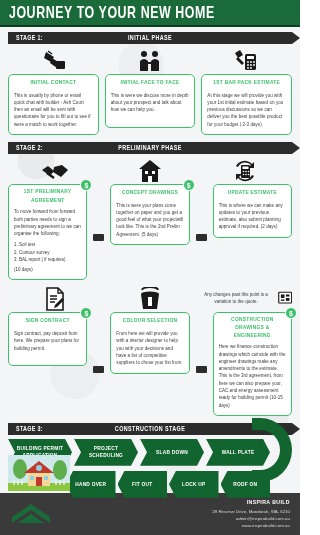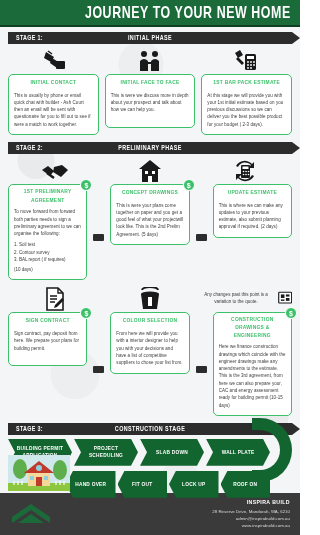--- a/index.html
+++ b/index.html
@@ -28,21 +28,21 @@
       radial-gradient(circle at 60% 90%, #eceef0 0 20px, transparent 21px);
     z-index: 0;
   }
   .content { position: relative; z-index: 1; }
 
   
   .header {
     height: 27px;
     background: #1b6b3a;
     border-bottom: 2px solid #0f3f22;
-    display: flex; align-items: center; justify-content: flex-end;
+    display: flex; align-items: center; justify-content: flex-start;
   }
   .header-title {
     color: #ffffff;
     font-size: 13.5px;
     font-weight: bold;
     letter-spacing: 0.6px;
     transform: scaleY(1.22) scaleX(0.92);
     white-space: nowrap;
   }
 

